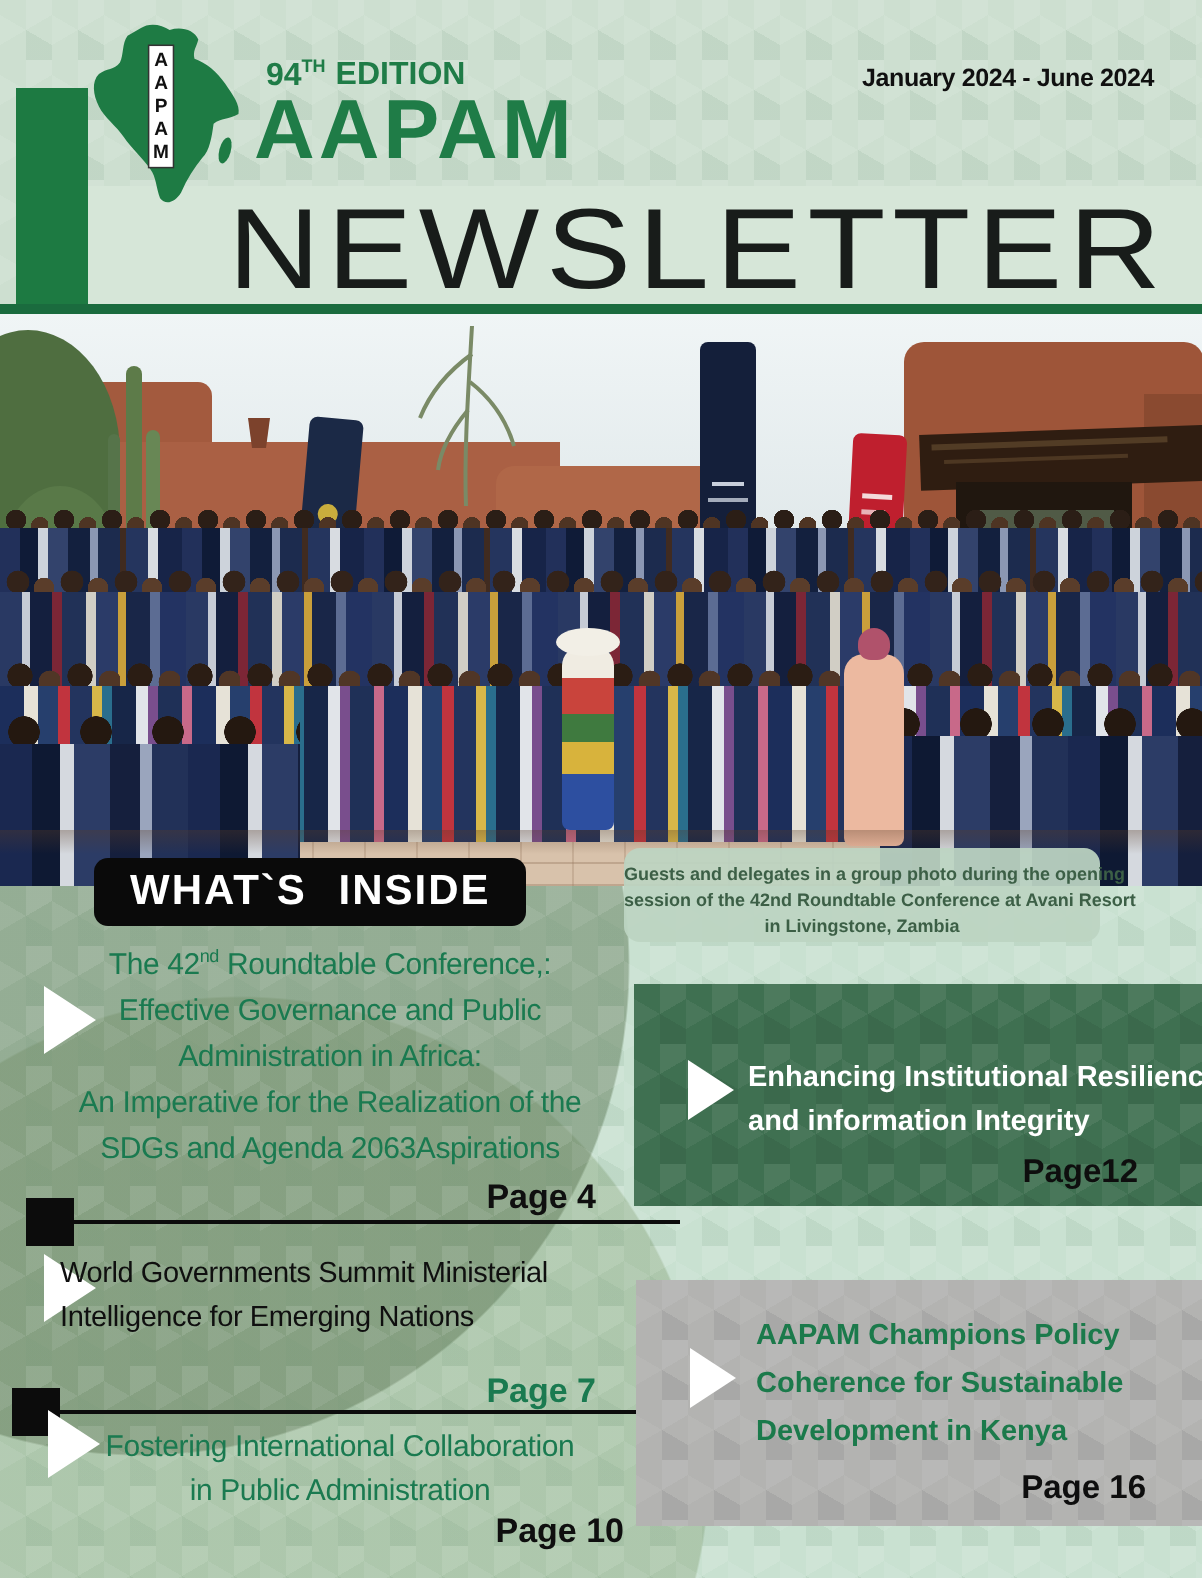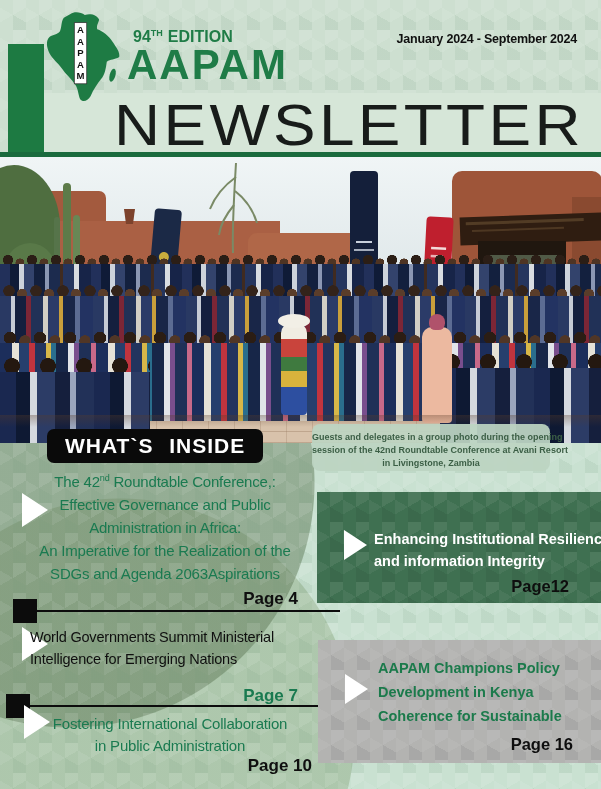--- a/index.html
+++ b/index.html
@@ -143,21 +143,21 @@
       <ellipse cx="78" cy="68" rx="3" ry="7" fill="#1e7b44" transform="rotate(15 78 68)"></ellipse>
       <rect x="38" y="13" width="13" height="64" fill="#ffffff" stroke="#333" stroke-width="0.8"></rect>
       <text x="44.5" y="24" font-size="10" font-weight="bold" fill="#111" text-anchor="middle">A</text>
       <text x="44.5" y="36" font-size="10" font-weight="bold" fill="#111" text-anchor="middle">A</text>
       <text x="44.5" y="48" font-size="10" font-weight="bold" fill="#111" text-anchor="middle">P</text>
       <text x="44.5" y="60" font-size="10" font-weight="bold" fill="#111" text-anchor="middle">A</text>
       <text x="44.5" y="72" font-size="10" font-weight="bold" fill="#111" text-anchor="middle">M</text>
     </svg>
     <div class="edition"><span>94</span><sup>TH</sup><span class="ed-word">EDITION</span></div>
     <div class="brand">AAPAM</div>
-    <div class="date-range">January 2024 - September 2024</div>
+    <div class="date-range">January 2024 - June 2024</div>
     <div class="newsletter-title">NEWSLETTER</div>
   </div>
 
   <div class="photo">
     <svg class="scene" width="601" height="286" viewBox="0 0 601 286">
       <defs>
         <linearGradient id="sky" x1="0" y1="0" x2="0" y2="1">
           <stop offset="0" stop-color="#f0f5f6"></stop>
             <stop offset="1" stop-color="#c9d6d9"></stop>
         </linearGradient>
@@ -302,20 +302,20 @@
         <span>Enhancing Institutional Resilience</span>
         <span>and information Integrity</span>
       </div>
       <div class="hb-page">Page12</div>
     </div>
 
     <div class="hbox box2">
       <div class="arrow"></div>
       <div class="hb-lines">
         <span>AAPAM Champions Policy</span>
+        <span>Coherence for Sustainable</span>
         <span>Development in Kenya</span>
-        <span>Coherence for Sustainable</span>
       </div>
       <div class="hb-page">Page 16</div>
     </div>
 
   </div>
 </div>
 
 </body></html>

